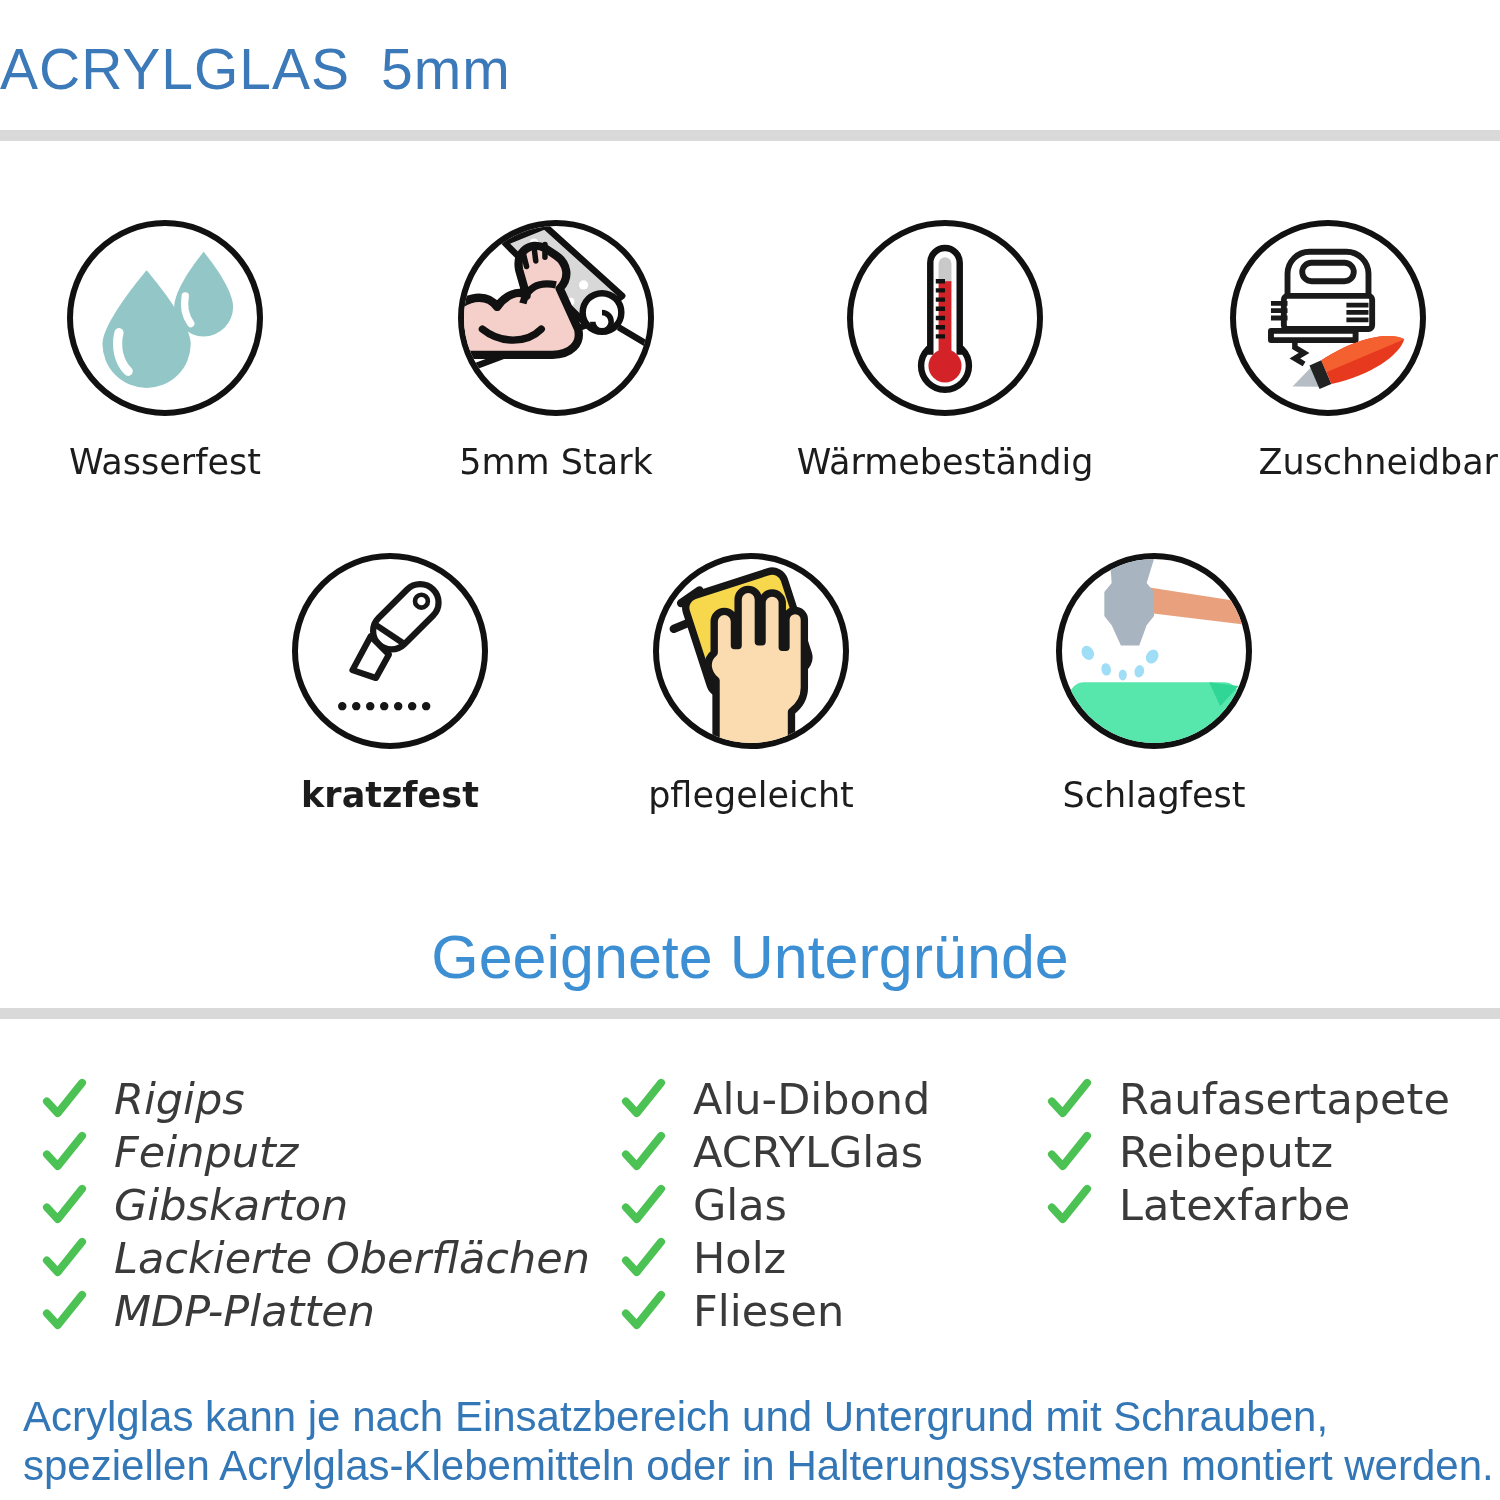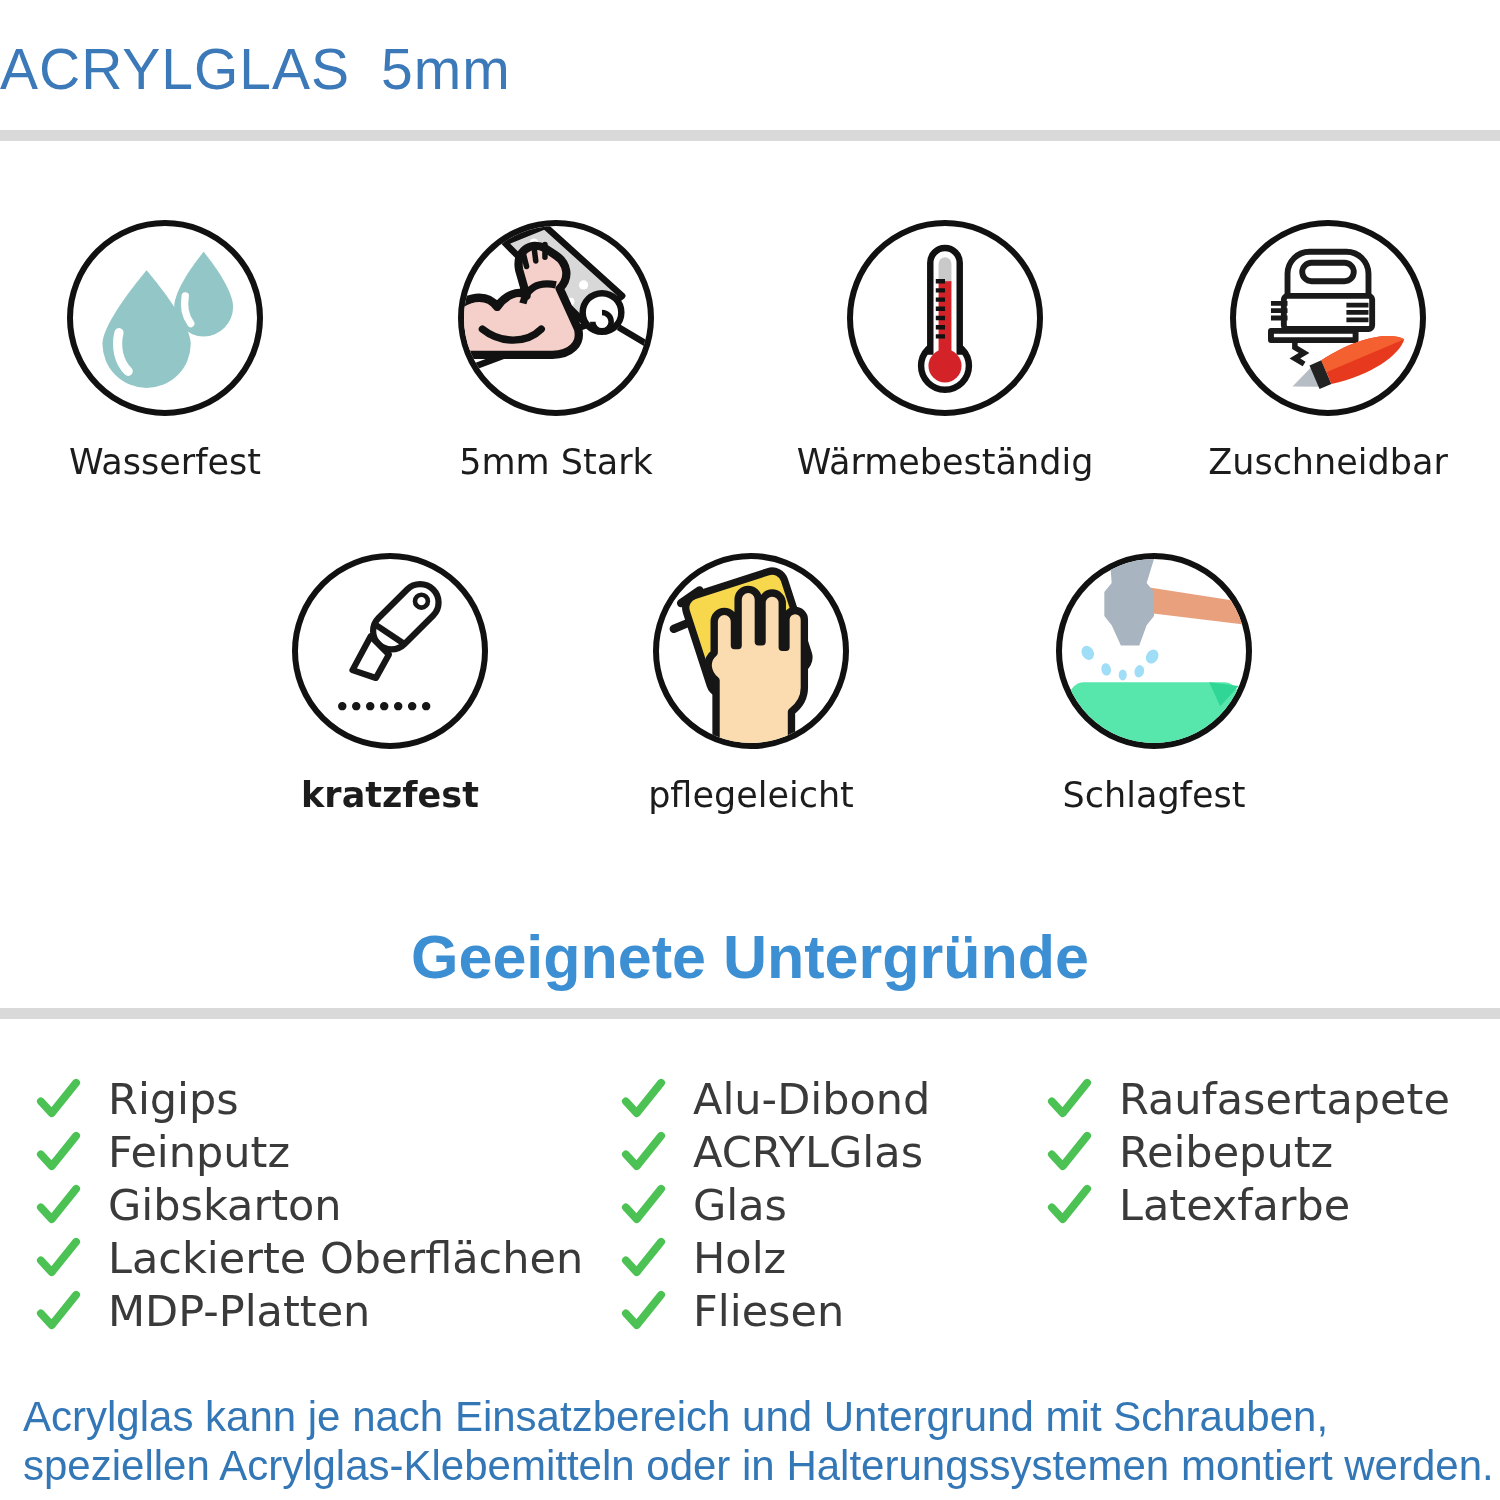--- a/index.html
+++ b/index.html
@@ -14,21 +14,21 @@
   .bar1{top:130px;}
   .bar2{top:1008px;}
 
   .feature{position:absolute;width:340px;text-align:center;}
   .circle{width:196px;height:196px;margin:0 auto;border:6px solid #111111;border-radius:50%;
           overflow:hidden;background:#ffffff;box-sizing:border-box;}
   .circle svg{width:100%;height:100%;display:block;}
   .flabel{margin-top:26px;font-size:35px;color:#1c1c1c;}
 
   .section{position:absolute;top:922px;left:0;width:100%;margin:0;text-align:center;
-           font-family:"Liberation Sans",sans-serif;font-weight:bold;
+           font-family:"Liberation Sans",sans-serif;font-weight:normal;
            font-size:61px;color:#3d8fd3;}
 
   .col{position:absolute;top:1072px;margin:0;padding:0;list-style:none;}
   .col li{display:flex;align-items:center;height:53px;gap:26px;}
   .check{width:47px;height:47px;flex:0 0 auto;}
   .col li span{font-size:43px;color:#3a3a3a;white-space:nowrap;}
 
   .footer{position:absolute;left:23px;top:1392px;
           font-family:"Liberation Sans",sans-serif;font-size:42px;color:#3377b7;
           line-height:49px;}
@@ -81,21 +81,21 @@
         <path d="M42 70 L42 20 a8 8 0 0 1 16 0 L58 70" fill="#fff" stroke="#111" stroke-width="3.5"></path>
         <rect x="46.5" y="17" width="7" height="17" rx="3.5" fill="#c9c9c9"></rect>
         <rect x="46.5" y="30" width="7" height="42" fill="#d42328"></rect>
         <circle cx="50" cy="76" r="9" fill="#d42328"></circle>
         <path d="M45 30 h5 M45 35 h5 M45 40 h5 M45 45 h5 M45 50 h5 M45 55 h5 M45 60 h5" stroke="#111" stroke-width="2.4"></path>
       </svg>
     </div>
     <div class="flabel">Wärmebeständig</div>
   </div>
 
-  <div class="feature" style="left:1158px;top:220px;">
+  <div class="feature" style="left:1158px;top:220px;text-align:right;">
     <div class="circle">
       <svg viewBox="0 0 100 100">
         <g fill="#fff" stroke="#1a1a1a" stroke-width="3.2" stroke-linejoin="round">
           <path d="M28 38 V26 a12 12 0 0 1 12 -12 h20 a12 12 0 0 1 12 12 v12"></path>
           <rect x="36" y="20" width="28" height="10" rx="5"></rect>
           <rect x="26" y="38" width="48" height="18" rx="2"></rect>
           <rect x="19" y="57" width="46" height="5"></rect>
         </g>
         <path d="M60 43 h12 M60 47 h12 M60 51 h12 M19 42 h9 M19 46 h9 M19 50 h9" stroke="#1a1a1a" stroke-width="2.6"></path>
         <path d="M32 62 v4 l5 3 l-5 3 l5 3" stroke="#1a1a1a" stroke-width="3" fill="none"></path>
@@ -151,21 +151,21 @@
         <path d="M4 75 a8 8 0 0 1 8 -8 h76 a8 8 0 0 1 8 8 v28 h-92 Z" fill="#57e6ab"></path>
         <polygon points="80,67 96,69 86,80" fill="#2fd695"></polygon>
       </svg>
     </div>
     <div class="flabel">Schlagfest</div>
   </div>
 
   <h2 class="section">Geeignete Untergründe</h2>
   <div class="bar bar2"></div>
 
-  <ul class="col" style="left:35px;">
+  <ul class="col" style="left:41px;font-style:italic;">
     <li>
       <svg class="check" viewBox="0 0 48 48">
           <path d="M6 27 L17 39 L42 8" stroke="#4cc254" stroke-width="8" fill="none" stroke-linecap="round" stroke-linejoin="round"></path>
         </svg>
       <span>Rigips</span>
     </li>
     <li>
       <svg class="check" viewBox="0 0 48 48">
           <path d="M6 27 L17 39 L42 8" stroke="#4cc254" stroke-width="8" fill="none" stroke-linecap="round" stroke-linejoin="round"></path>
         </svg>

